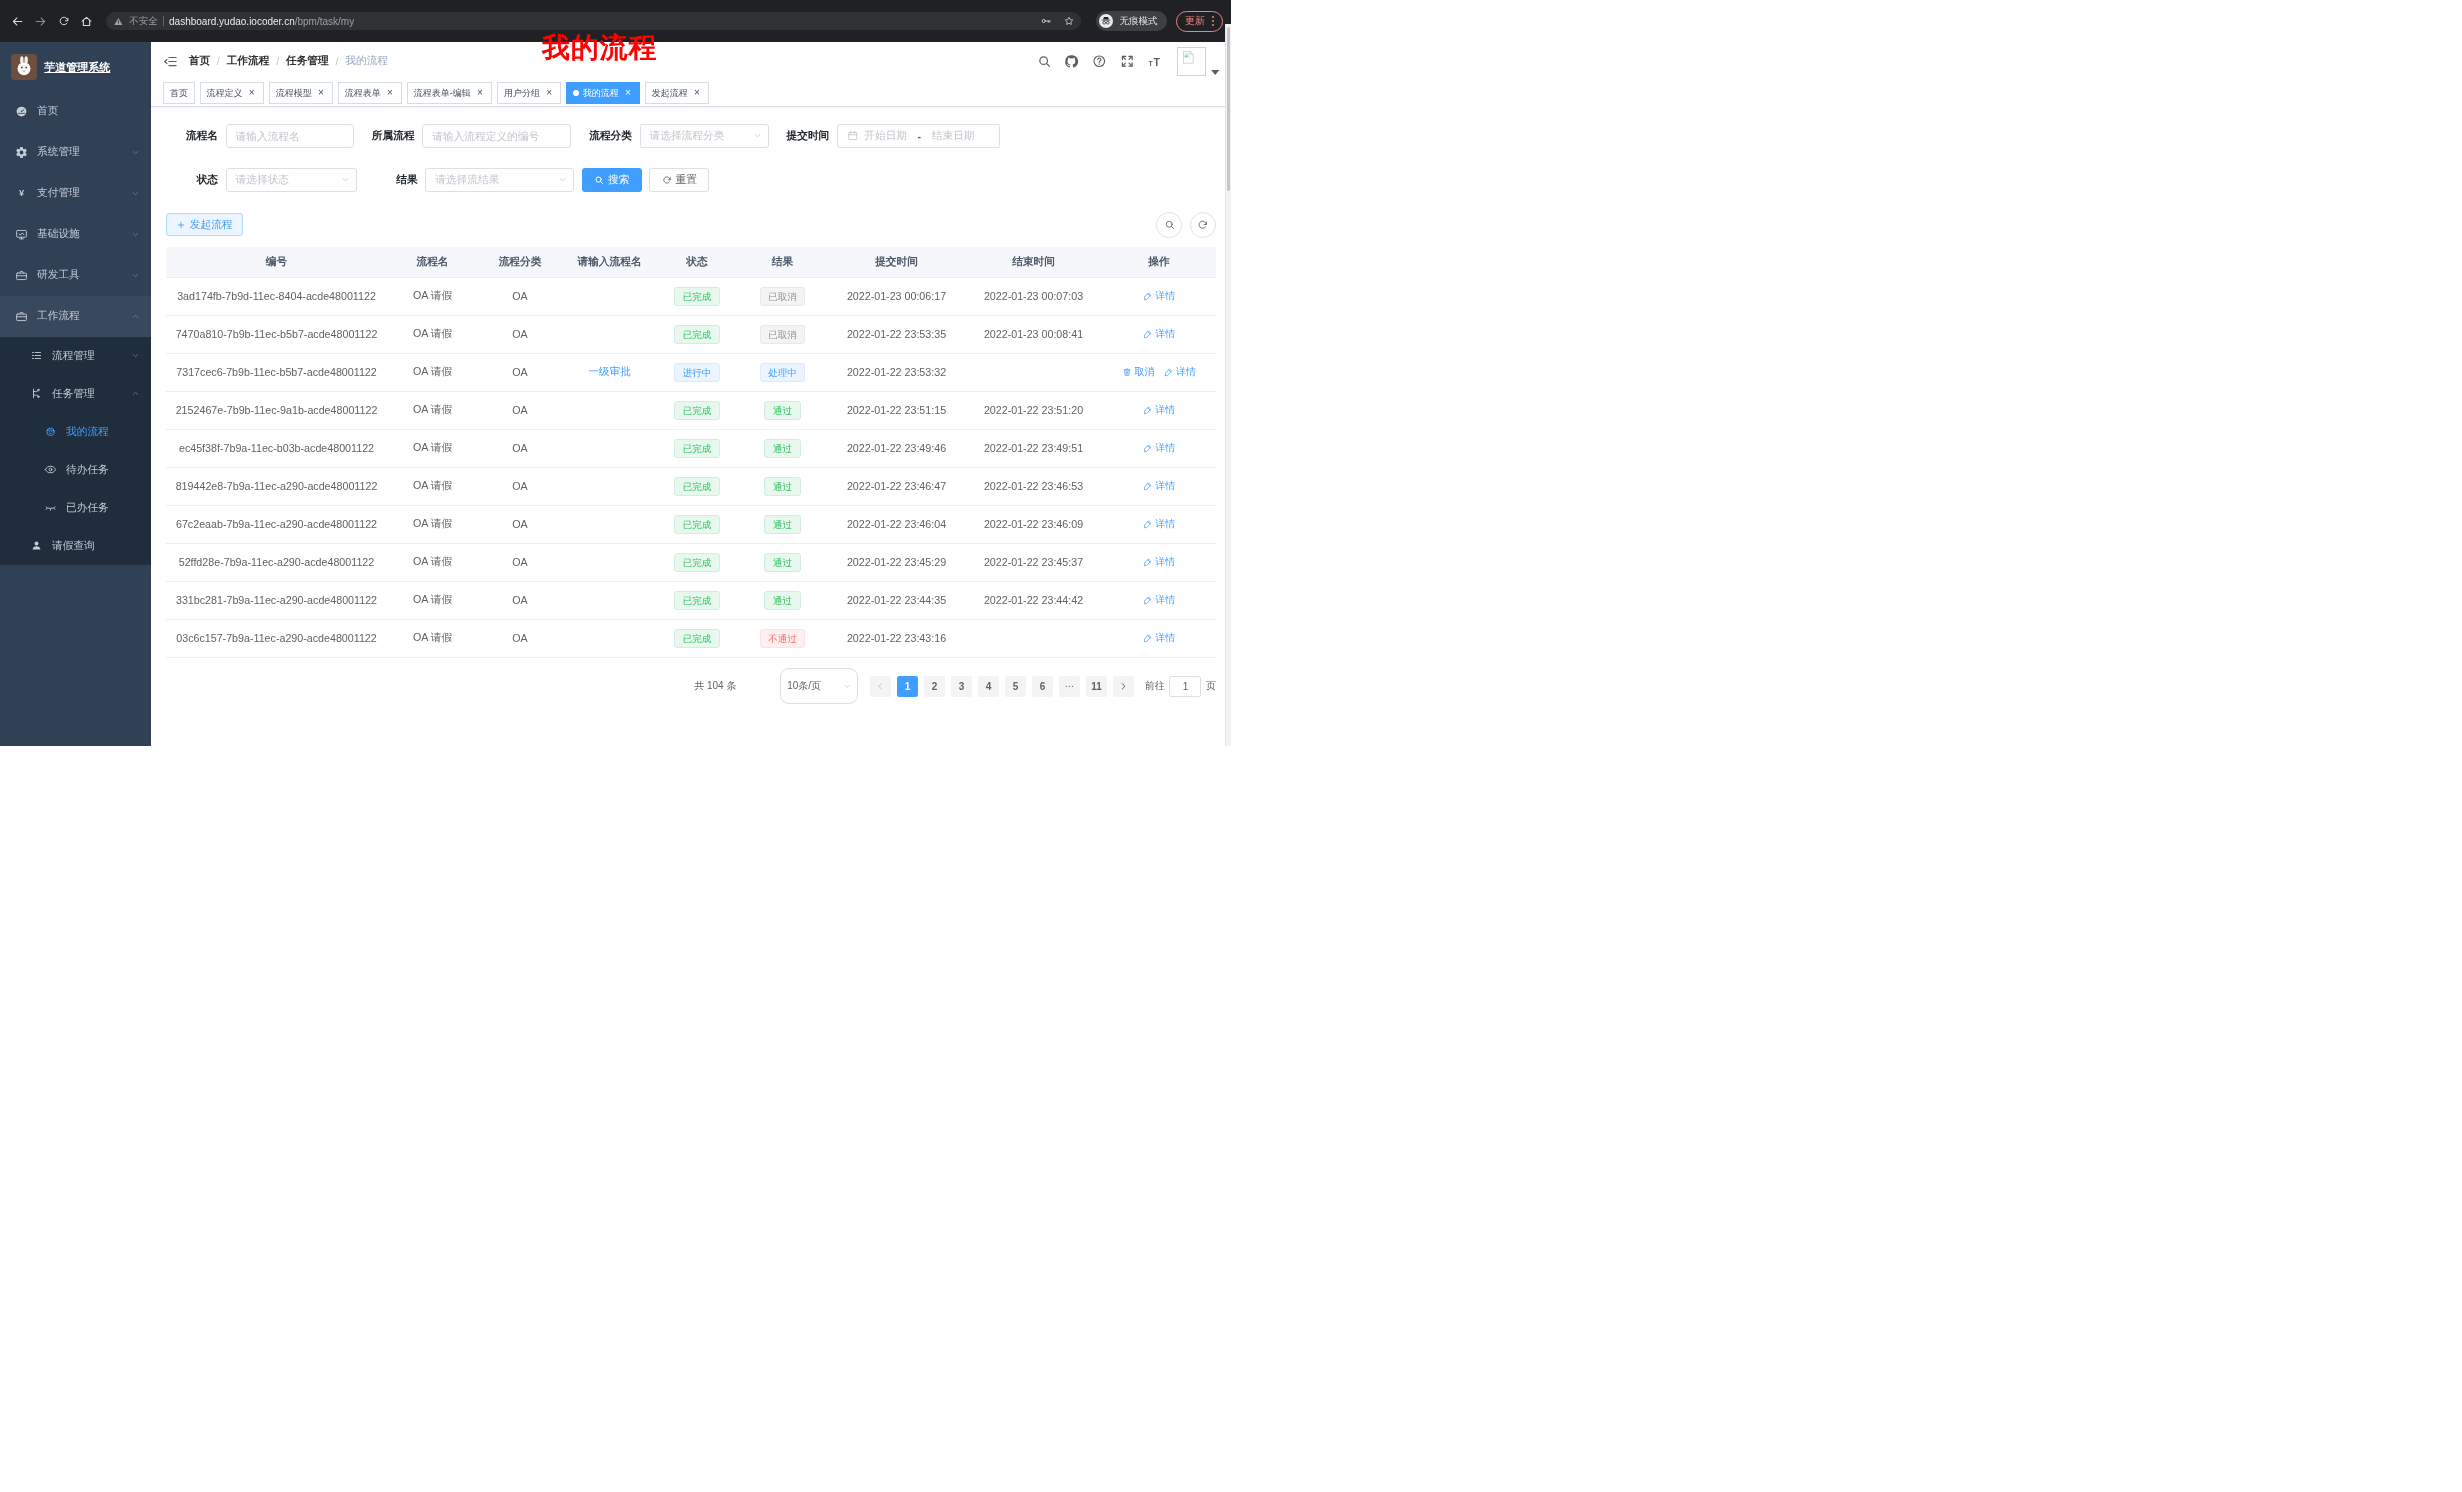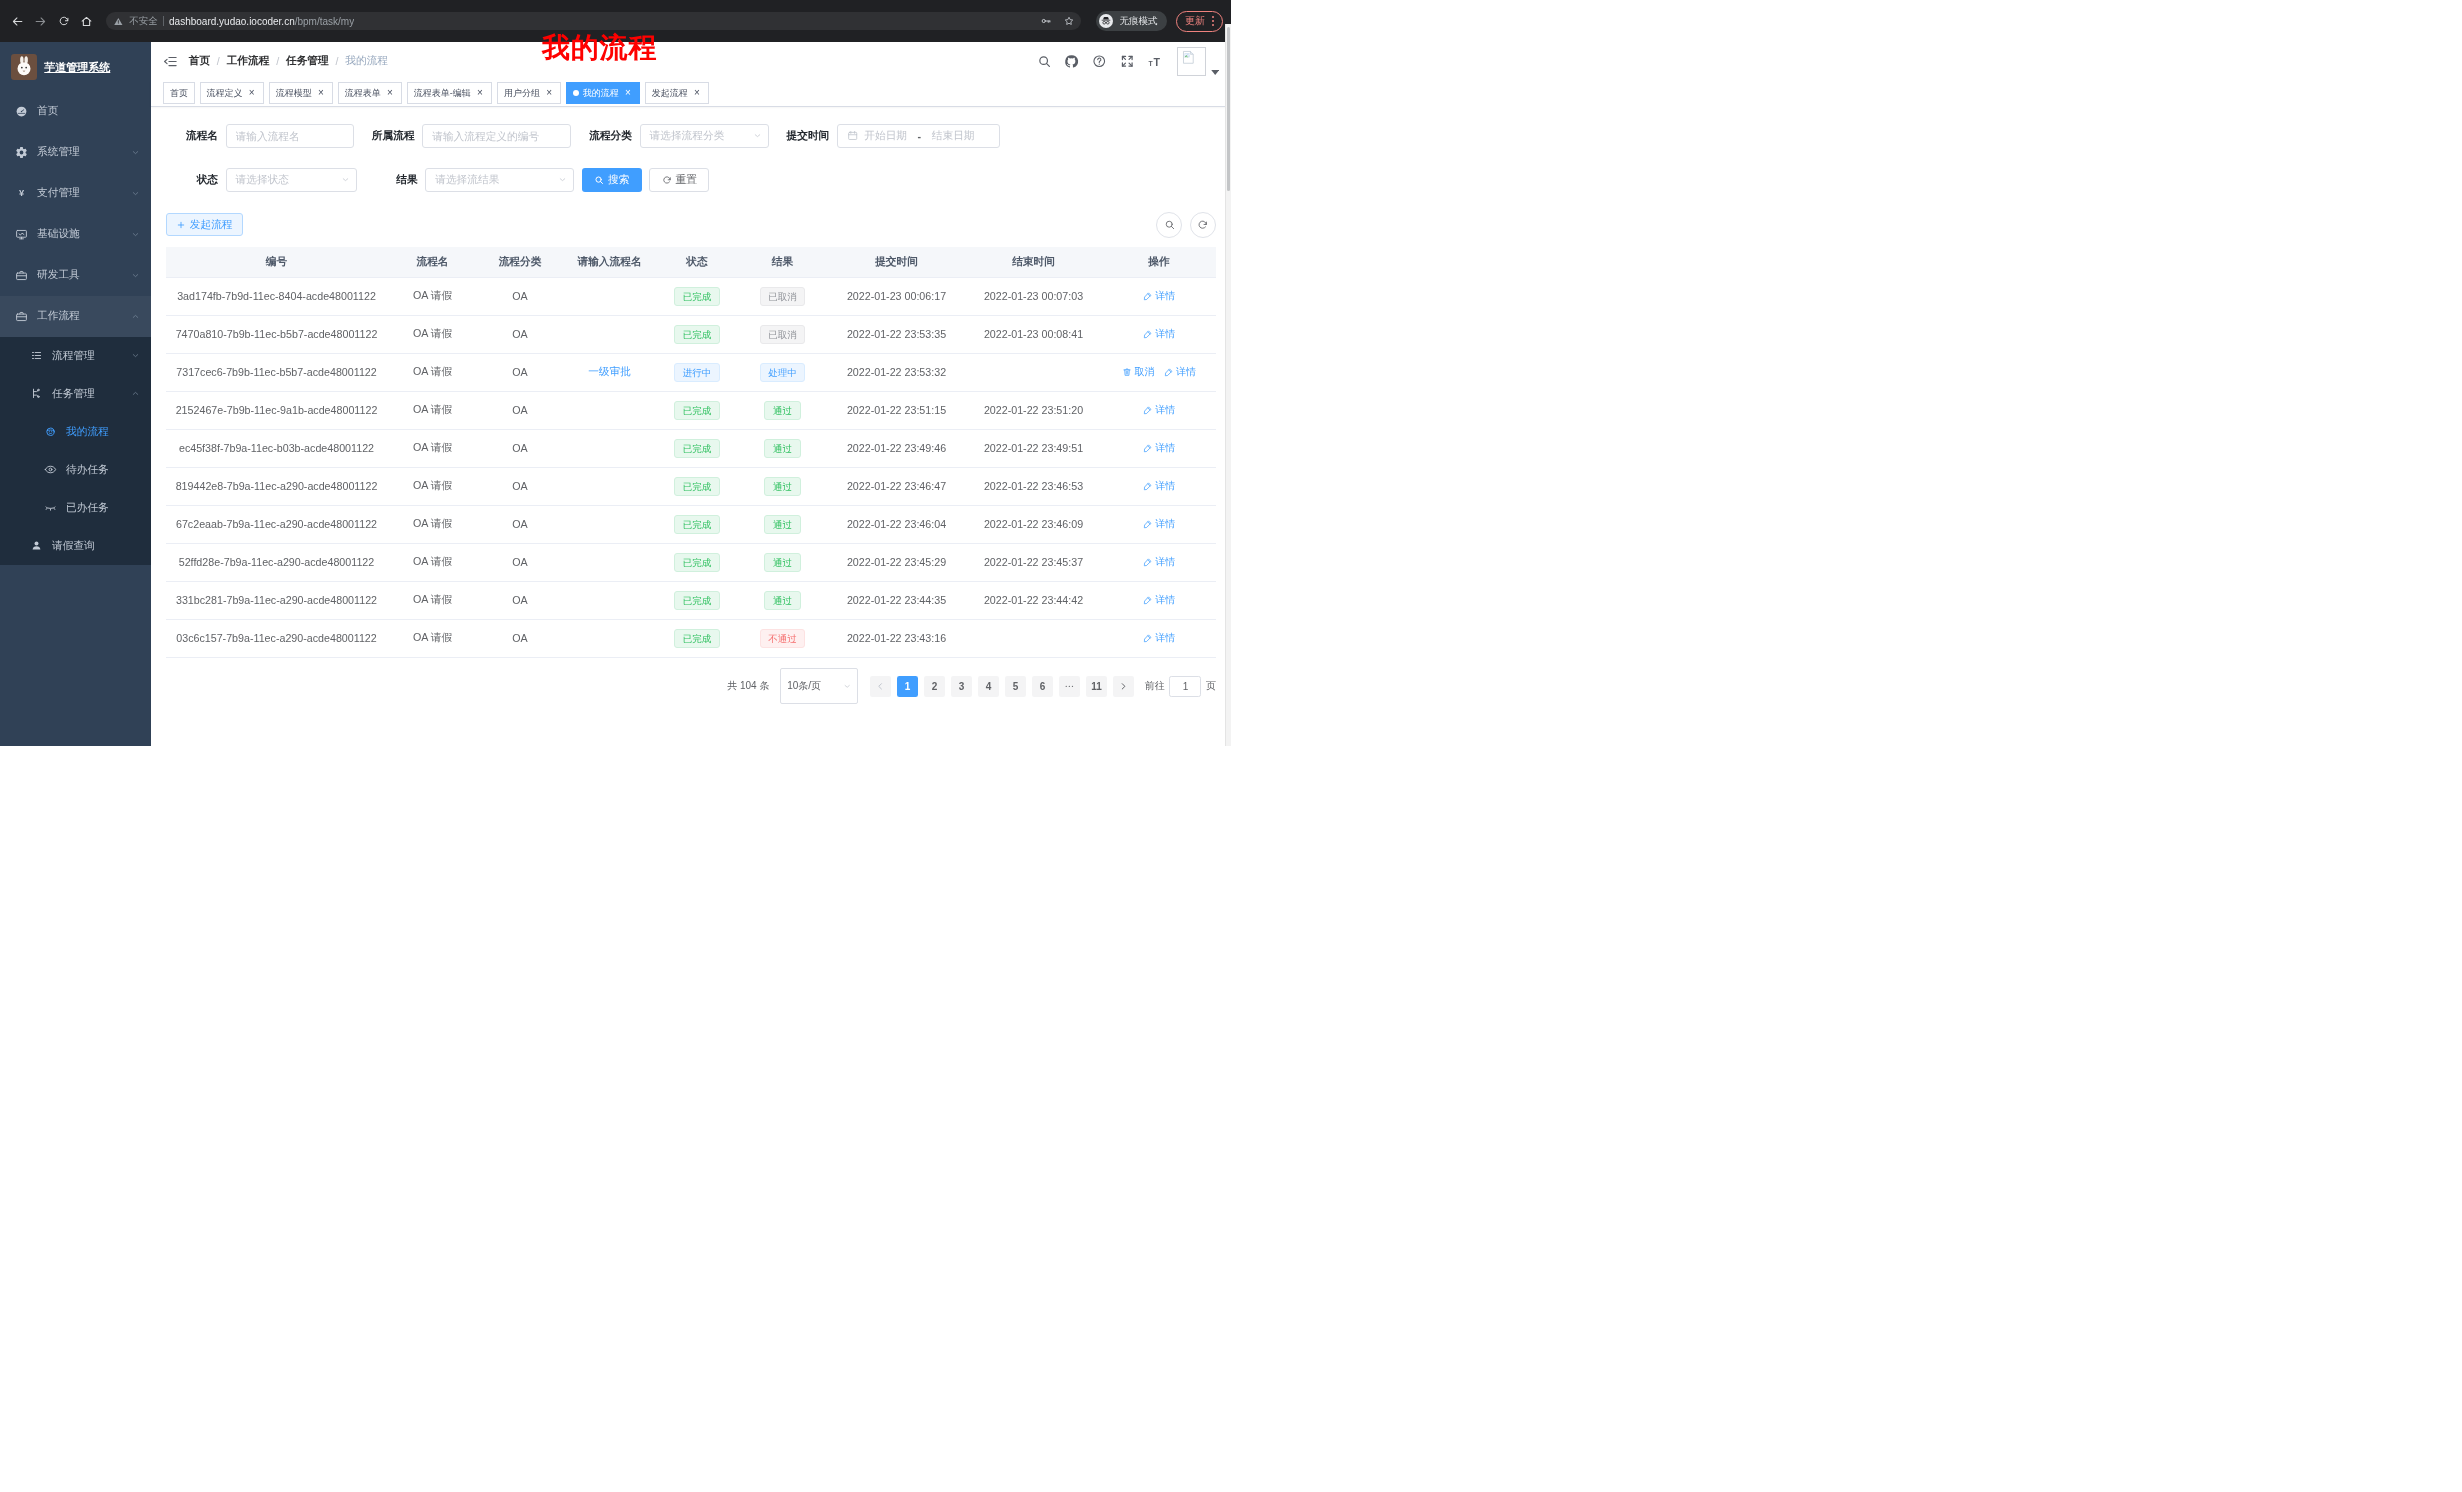--- a/index.html
+++ b/index.html
@@ -103,22 +103,22 @@
   .badge.success{color:#2ec05f;background:#e8f8ee;border-color:#d0f0dd;}
   .badge.info{color:#909399;background:#f4f4f5;border-color:#e9e9eb;}
   .badge.primary{color:#409eff;background:#ecf5ff;border-color:#d9ecff;}
   .badge.danger{color:#f56c6c;background:#fef0f0;border-color:#fde2e2;}
   .tlink{color:#409eff;cursor:pointer;}
   .op{color:#409eff;font-size:10px;display:inline-flex;align-items:center;gap:2.3px;margin:0 4.6px;cursor:pointer;}
 
   
   .pagination{display:flex;align-items:center;justify-content:flex-end;margin-top:10.7px;font-size:10px;color:#606266;}
   .total{margin-right:10.7px;}
-  .psize{width:78px;height:21px;border:0.8px solid #dcdfe6;border-radius:2px;display:flex;align-items:center;
-         justify-content:space-between;padding:17px 6px;margin-right:12px;cursor:pointer;box-sizing:border-box;}
+  .psize{width:78px;height:21px;border:0.8px solid #dcdfe6;border-radius:9px;display:flex;align-items:center;
+         justify-content:space-between;padding:17px 6px;margin-right:12px;cursor:pointer;box-sizing:border-box;margin-left:33px;}
   .psize .sarr{color:#c0c4cc;}
   .pager{display:flex;align-items:center;gap:6px;}
   .pg{min-width:21px;height:21px;background:#f4f4f5;border-radius:2.3px;display:inline-flex;align-items:center;
       justify-content:center;font-weight:700;color:#606266;cursor:pointer;padding:0 3px;box-sizing:border-box;}
   .pg.active{background:#409eff;color:#fff;}
   .pg.prev{color:#c0c4cc;}
   .goto{display:flex;align-items:center;margin-left:10.7px;gap:4.6px;}
   .goto input{width:32px;height:21px;border:0.8px solid #dcdfe6;border-radius:2.3px;text-align:center;font-size:10px;
       color:#606266;outline:none;box-sizing:border-box;font-family:inherit;}
 

